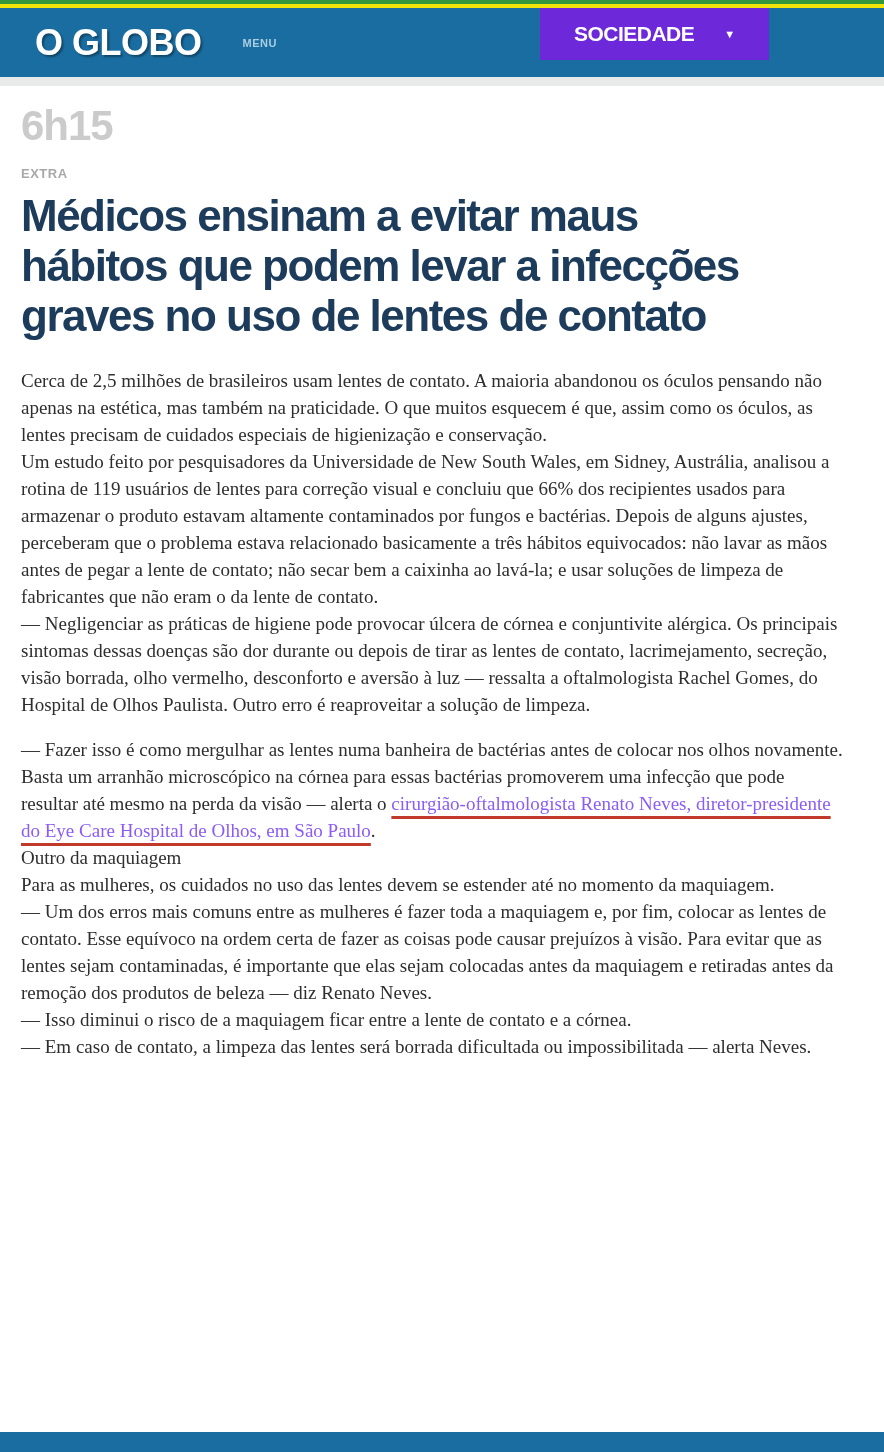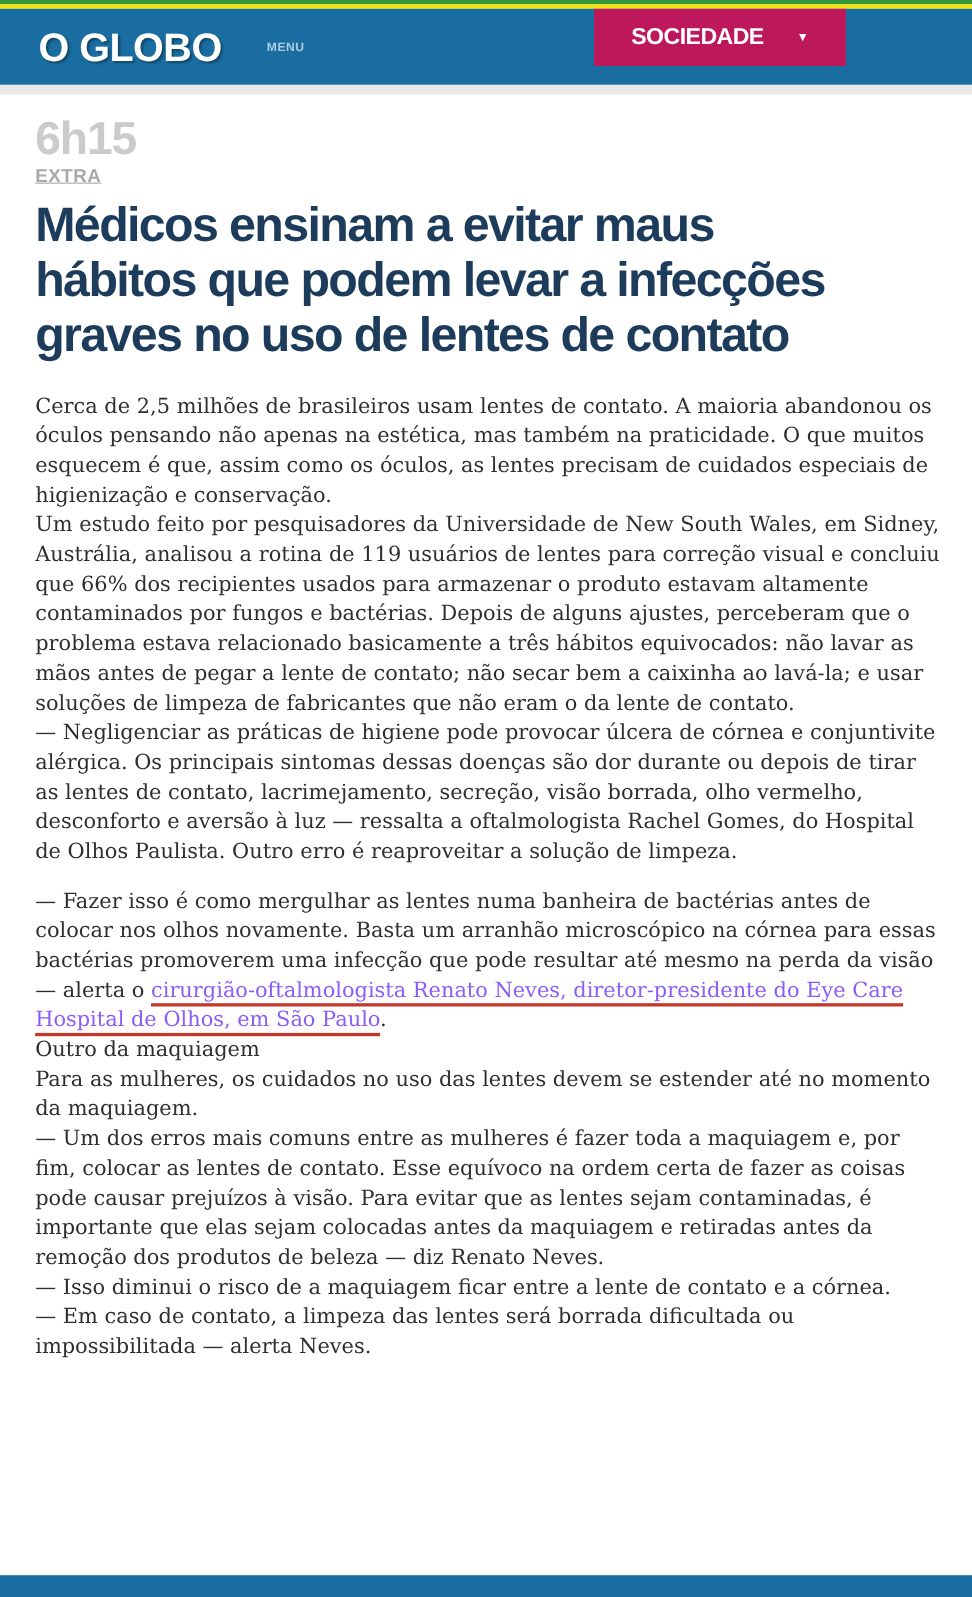--- a/index.html
+++ b/index.html
@@ -39,61 +39,60 @@
     border-radius:1px; margin:4px 0;
   }
   .menu-label {
     margin-left:11px;
     color:#a9cde2; font-size:11px; font-weight:bold;
     letter-spacing:0.5px;
   }
   .section-box {
     position:absolute; left:540px; top:0;
     width:229px; height:52px;
-    background:#be185d;
+    background:#6d28d9;
     display:flex; align-items:center; justify-content:center;
     cursor:pointer;
   }
   .section-label {
     color:#ffffff; font-size:21px; font-weight:bold;
     letter-spacing:-0.5px;
   }
   .section-arrow {
     color:#ffffff; font-size:11px; margin-left:30px;
   }
   .header-underline { height:9px; background:#e8eaea; }
 
   
-  .content { padding:0 32px; }
+  .content { padding:0 21px; }
   .article-time {
     margin-top:16px;
     color:#cbcbcb; font-size:42px; font-weight:bold;
     letter-spacing:-1px;
   }
   .article-kicker {
-    margin-top:0;
-    color:#a8a8a8; font-size:17px; font-weight:bold;
+    margin-top:16px;
+    color:#a8a8a8; font-size:13px; font-weight:bold;
     letter-spacing:0.5px;
-    text-decoration:underline;
   }
   .headline {
     margin-top:10px;
     width:745px;
     color:#1d3c5b;
     font-size:44px; line-height:50px; font-weight:bold;
     letter-spacing:-1.5px;
   }
   .article-body {
     margin-top:26px;
     font-family:"DejaVu Serif", serif;
     font-size:19px; line-height:27px;
     color:#2e2e2e;
     width:824px;
   }
-  .para { margin:0; }
+  .para { margin:0;font-family:Liberation Serif, serif; }
   .para.gap-before { margin-top:18px; }
   .inline-link {
     color:#8b5cf6;
     text-decoration:underline;
     text-decoration-color:#c0392b;
     text-decoration-thickness:2.5px;
     text-underline-offset:6px;
     cursor:pointer;
   }
   .footer-bar {

